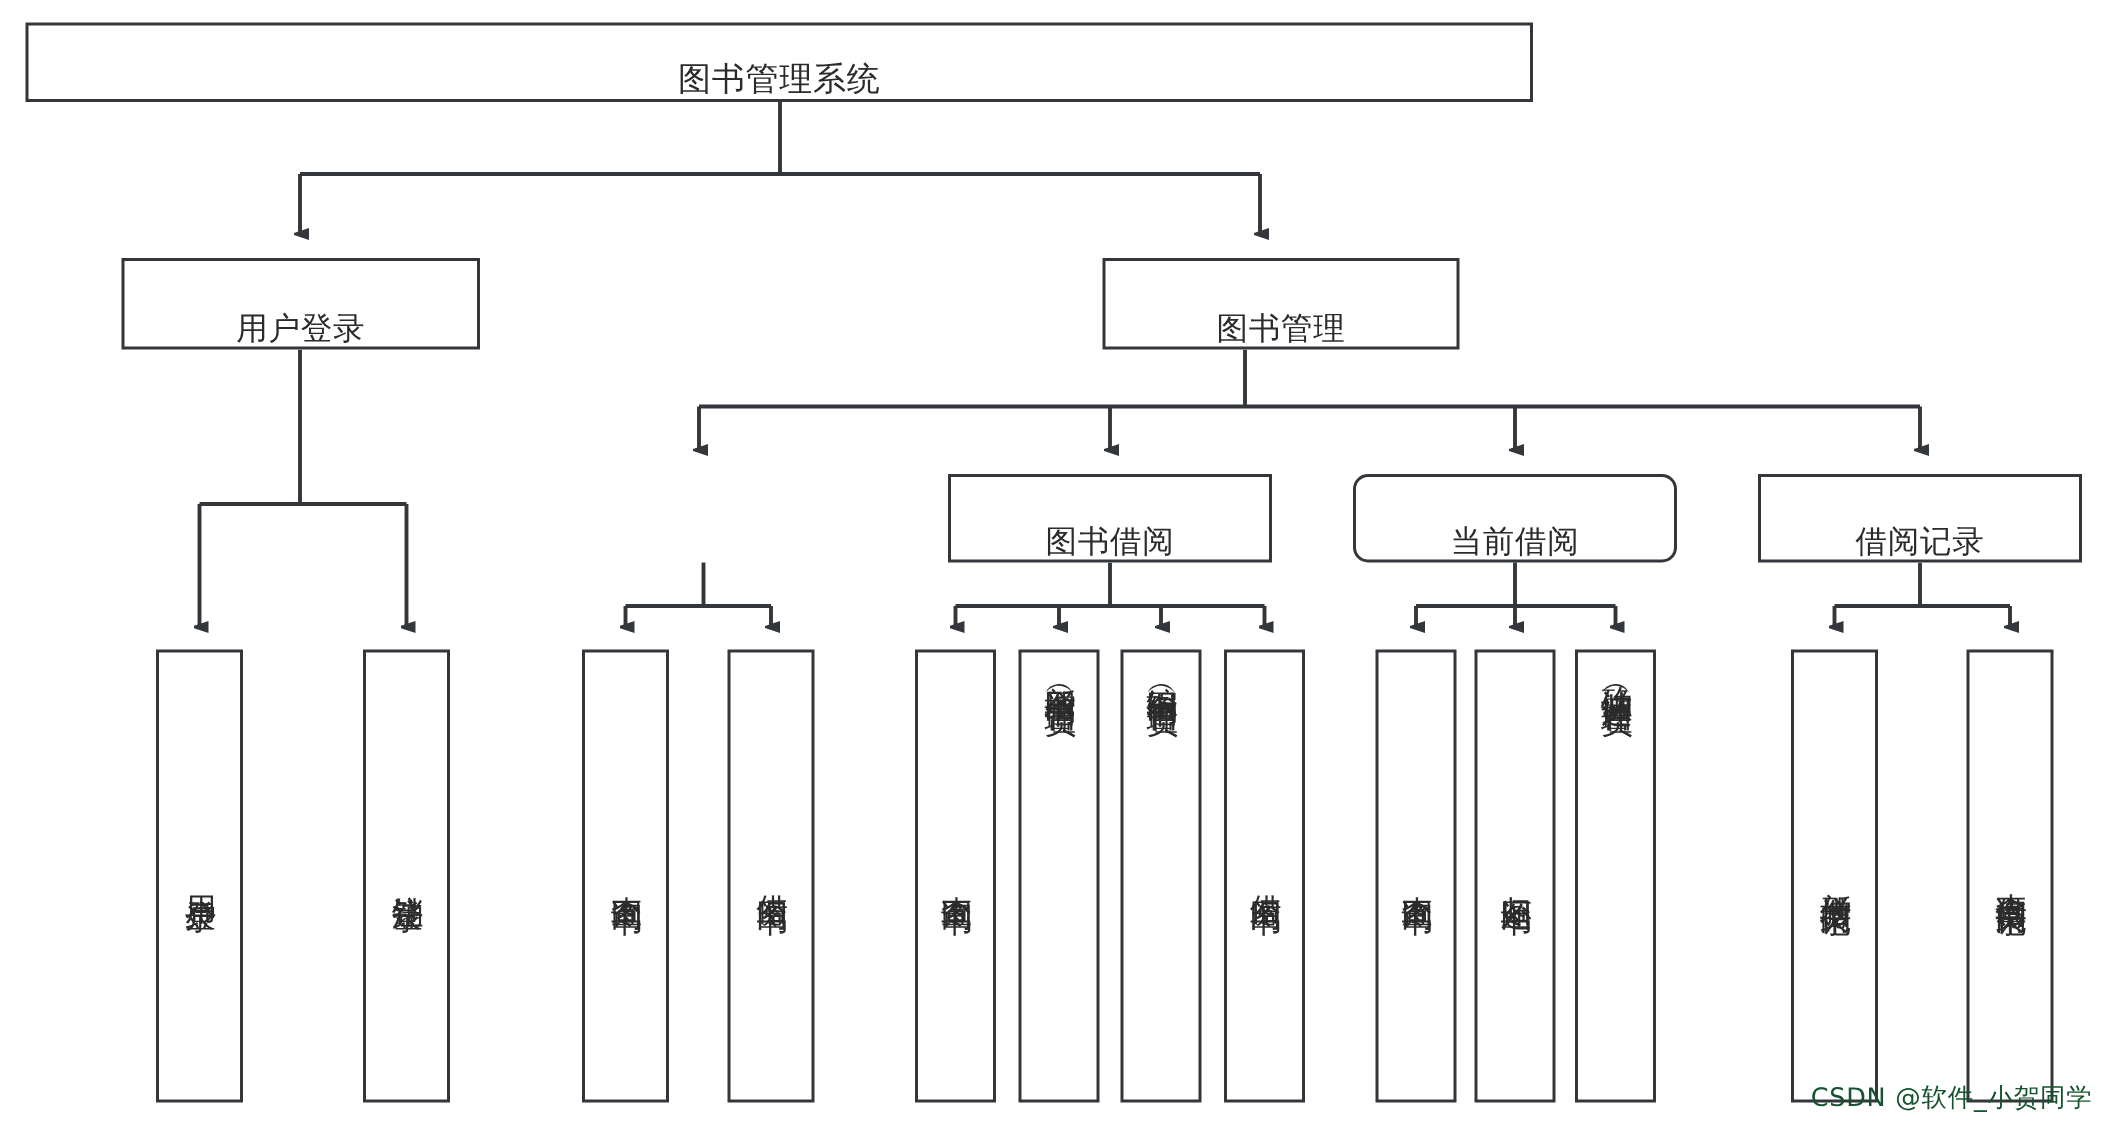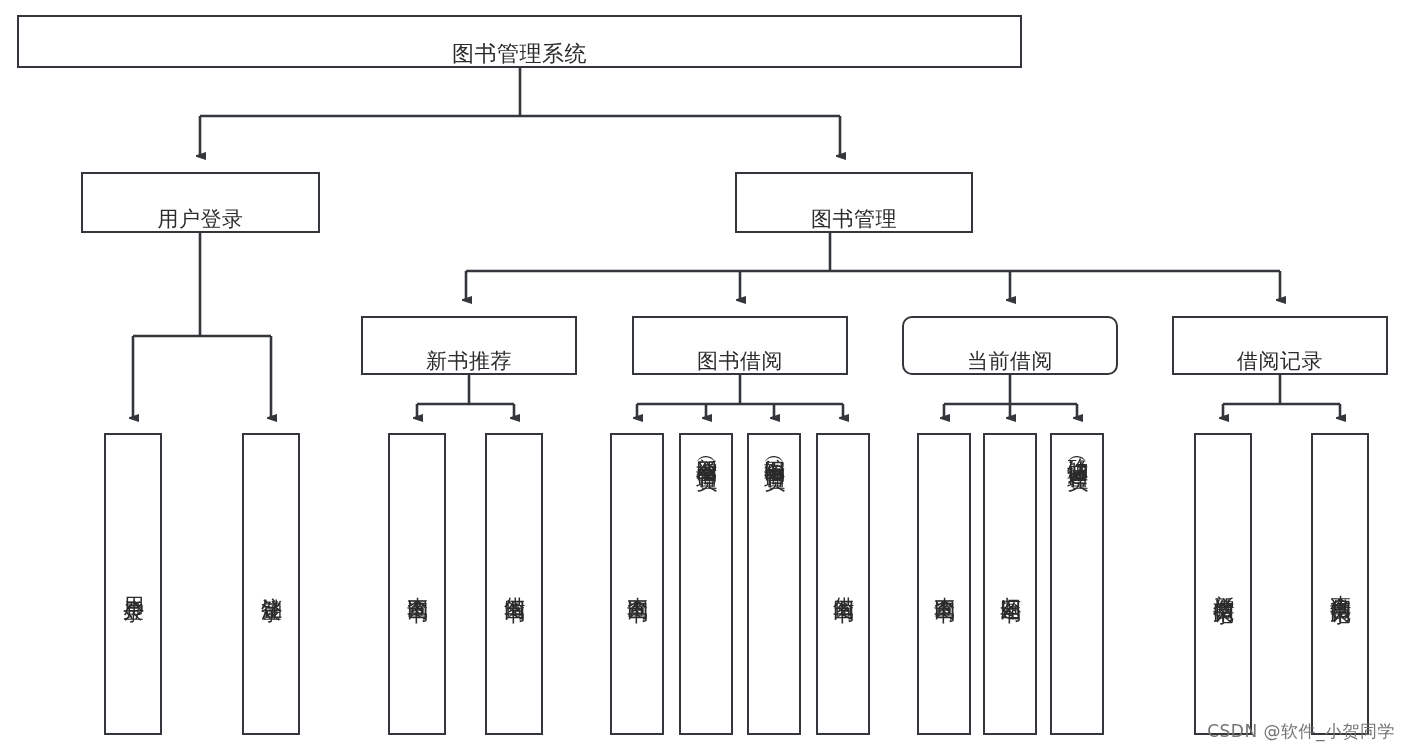--- a/index.html
+++ b/index.html
@@ -63,21 +63,21 @@
     font-size: 21px;
     line-height: 1.32;
     letter-spacing: 2px;
     white-space: nowrap;
   }
   .watermark {
     position: absolute;
     right: 10px;
     bottom: 4px;
     font-size: 17px;
-    color: #737373;
+    color: #14532d;
     white-space: nowrap;
     letter-spacing: 0.5px;
   }
 </style>
 </head>
 <body>
 
 <div id="canvas">
 
   <svg class="edges" viewBox="0 0 1405 747" xmlns="http://www.w3.org/2000/svg">
@@ -135,23 +135,20 @@
     <span class="label">图书管理系统</span>
   </div>
 
   <div class="node horiz" style="left:81px; top:172px; width:239px; height:61px;">
     <span class="label">用户登录</span>
   </div>
   <div class="node horiz" style="left:712px; top:172px; width:238px; height:61px;margin-left:23px;">
     <span class="label">图书管理</span>
   </div>
 
-  <div class="node horiz" style="left:361px; top:316px; width:216px; height:59px;">
-    <span class="label">新书推荐</span>
-  </div>
   <div class="node horiz" style="left:632px; top:316px; width:216px; height:59px;">
     <span class="label">图书借阅</span>
   </div>
   <div class="node horiz" style="left:902px; top:316px; width:216px; height:59px;border-radius:10px;">
     <span class="label">当前借阅</span>
   </div>
   <div class="node horiz" style="left:1172px; top:316px; width:216px; height:59px;">
     <span class="label">借阅记录</span>
   </div>
 

